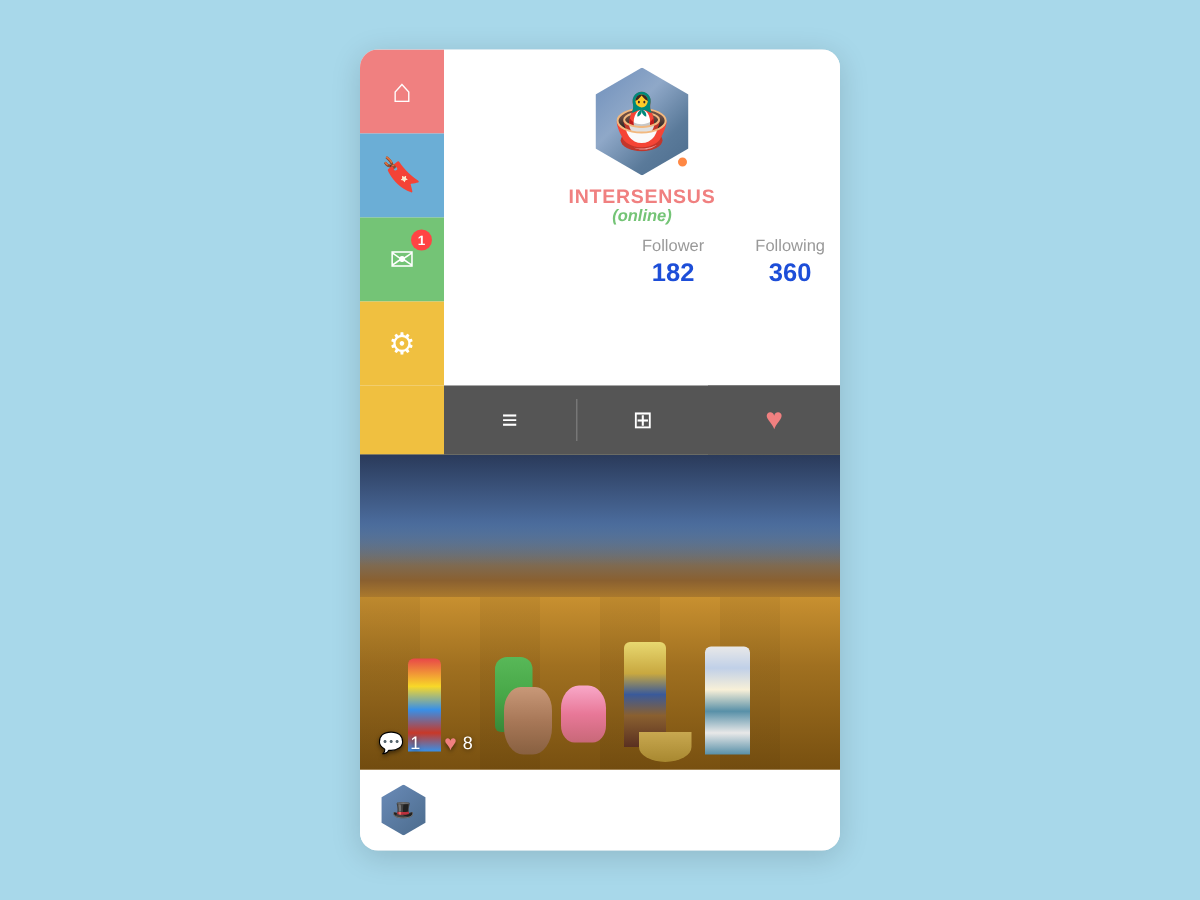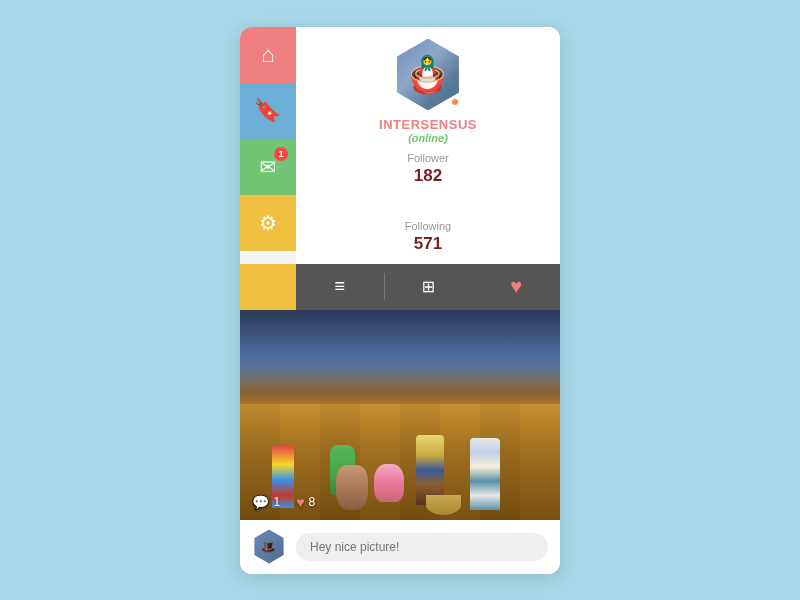--- a/index.html
+++ b/index.html
@@ -156,40 +156,40 @@
     .online-status {
       color: #74c476;
       font-size: 11px;
       font-style: italic;
       margin-bottom: 8px;
       font-weight: bold;
     }
 
     .stats-row {
       display: flex;
-      flex-direction: column;
+      flex-direction: row;
       width: 100%;
       justify-content: flex-end;
       gap: 34px;
     }
 
     .stat-item {
       display: flex;
       flex-direction: column;
       align-items: center;
     }
 
     .stat-label {
       color: #999;
       font-size: 11px;
       margin-bottom: 2px;
     }
 
     .stat-value {
-      color: #7f1d1d;
+      color: #1d4ed8;
       font-size: 17px;
       font-weight: bold;
     }
 
     
     .action-bar {
       display: flex;
       flex-direction: row;
       height: 46px;
     }
@@ -438,21 +438,21 @@
       </div>
       <span class="username">INTERSENSUS</span>
       <span class="online-status">(online)</span>
       <div class="stats-row">
         <div class="stat-item">
           <span class="stat-label">Follower</span>
           <span class="stat-value">182</span>
         </div>
         <div class="stat-item">
           <span class="stat-label">Following</span>
-          <span class="stat-value">571</span>
+          <span class="stat-value">360</span>
         </div>
       </div>
     </div>
 
   </div>
 
   <div class="action-bar">
     <div class="action-spacer"></div>
     <div class="action-buttons">
       <div class="action-btn">
@@ -490,16 +490,15 @@
         <span class="img-stat-icon" style="color:#f08080;">♥</span>
         <span>8</span>
       </div>
     </div>
   </div>
 
   <div class="comment-area">
     <div class="comment-avatar">
       <span style="font-size:12px;">🎩</span>
     </div>
-    <input class="comment-input" type="text" placeholder="Hey nice picture!" style="">
   </div>
 
 </div>
 
 </body></html>

